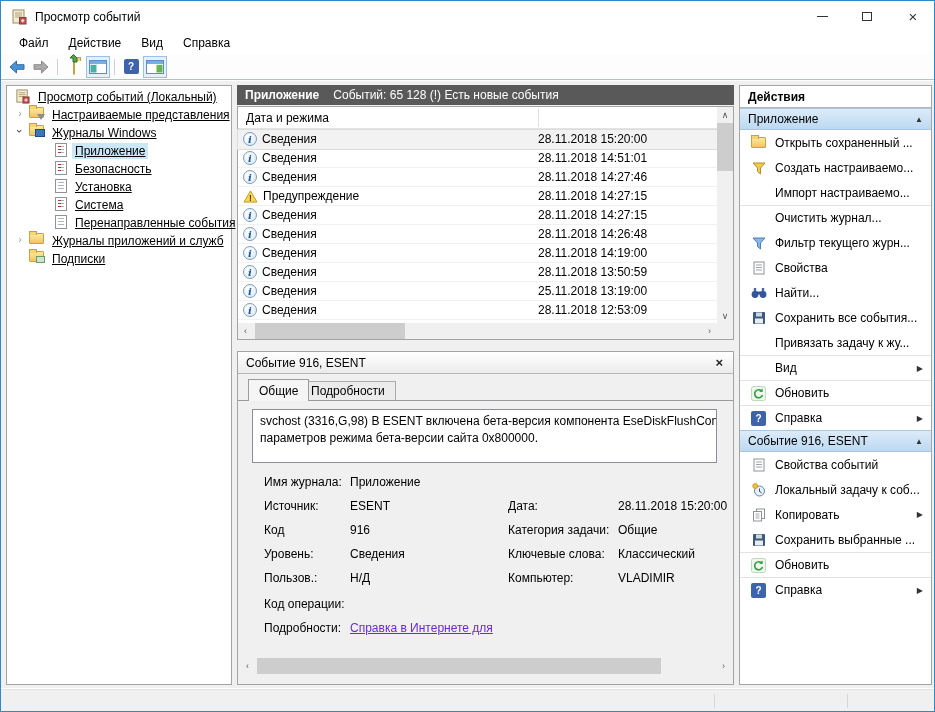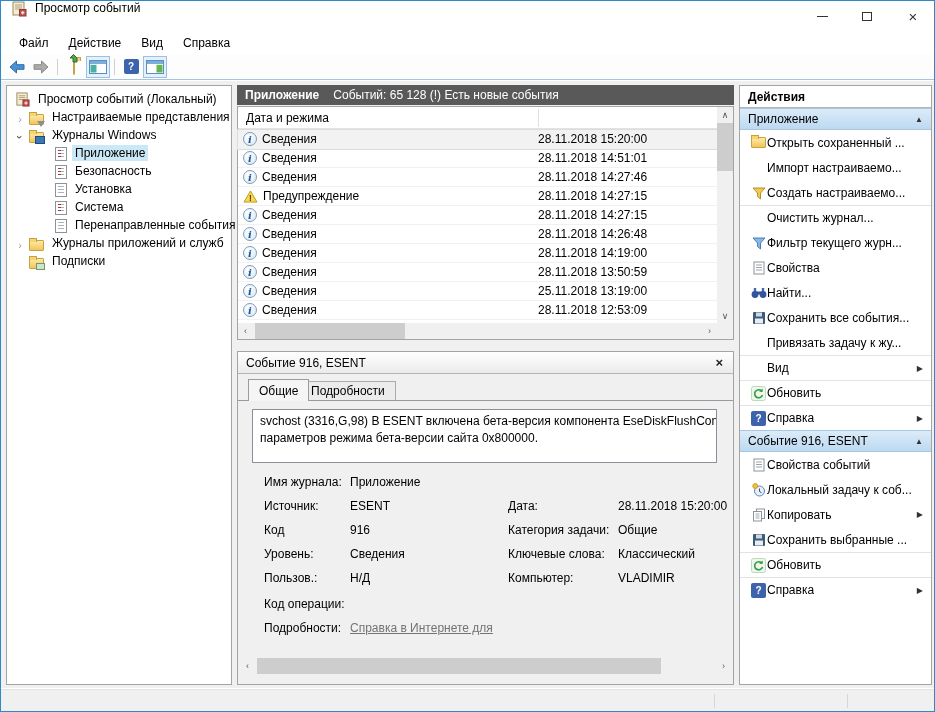--- a/index.html
+++ b/index.html
@@ -2,21 +2,21 @@
 <html><head>
 <meta charset="utf-8">
 <style>
   * { box-sizing: border-box; margin: 0; padding: 0; }
   html,body { width:935px; height:712px; }
   body { font-family:"Liberation Sans", sans-serif; font-size:12px; color:#000; background:#fff; position:relative; overflow:hidden; }
   .abs { position:absolute; }
   .window { position:absolute; inset:0; border:1px solid #2d89c8; background:#fff; }
 
   
-  .titlebar { position:absolute; top:0; left:0; right:0; height:31px; background:#fff; display:flex; align-items:flex-start; }
+  .titlebar { position:absolute; top:0; left:0; right:0; height:31px; background:#fff; display:flex; align-items:center; }
   .titlebar .app-title { margin-left:8px; }
   .win-btn { position:absolute; top:5px; width:32px; height:21px; display:flex; align-items:center; justify-content:center; color:#222; }
   .glyph-min { width:11px; height:1px; background:#333; }
   .glyph-max { width:10px; height:9px; border:1px solid #333; }
   .glyph-close { font-size:15px; line-height:1; color:#333; }
 
   
   .menubar { position:absolute; top:31px; left:0; right:0; height:22px; background:#fff; display:flex; align-items:center; padding-left:8px; }
   .menu-item { padding:3px 10px; }
 
@@ -24,21 +24,21 @@
   .toolbar { position:absolute; top:53px; left:0; right:0; height:26px; background:#fdfdfd; border-bottom:1px solid #a9c4de; display:flex; align-items:center; padding-left:4px; }
   .tb-btn { width:24px; height:22px; display:flex; align-items:center; justify-content:center; }
   .tb-btn.pressed { background:#e4f0fb; border:1px solid #98c1e4; }
   .tb-sep { width:1px; height:16px; background:#d0d0d0; margin:0 4px; }
 
   
   .workarea { position:absolute; top:80px; left:0; right:0; bottom:23px; background:#f0f0f0; }
   .panel { position:absolute; background:#fff; border:1px solid #a4a4a4; }
 
   
-  .tree-row { display:flex; align-items:flex-end; height:18px; position:relative; white-space:nowrap; }
+  .tree-row { display:flex; align-items:flex-start; height:18px; position:relative; white-space:nowrap;text-decoration:underline; }
   .tree-label { padding:1px 3px; margin-left:5px; }
   .tree-label.sel { background:#cbe8f6; }
   .expander { position:absolute; font-size:11px; color:#8a8a8a; width:10px; text-align:center; }
   .expander.open { color:#3a3a3a; transform:rotate(90deg); }
   .expander.closed { color:#a0a0a0; }
 
   
   .i-folder { position:relative; width:15px; height:11px; background:linear-gradient(#fde9a7,#f2c65a); border:1px solid #c8a145; border-radius:1px; flex:none; }
   .i-folder::before { content:""; position:absolute; top:-3px; left:-1px; width:6px; height:3px; background:#f6d571; border:1px solid #c8a145; border-bottom:none; }
   .i-folder.screen::after { content:""; position:absolute; right:-2px; bottom:-2px; width:8px; height:6px; background:#3a77b5; border:1px solid #1d4c80; }
@@ -66,29 +66,29 @@
   .sc-thumb { background:#cdcdcd; }
 
   
   .detail-hdr { position:absolute; top:0; left:0; right:0; height:22px; background:linear-gradient(#ffffff,#ebebeb); border-bottom:1px solid #b5b5b5; display:flex; align-items:center; padding:0 8px; }
   .tab { position:absolute; height:22px; padding:0 10px; display:flex; align-items:center; }
   .tab.active { background:#f5f5f5; border:1px solid #9b9b9b; border-bottom:none; z-index:2; }
   .tab.inactive { background:#ececec; border:1px solid #ababab; height:20px; margin-top:2px; }
   .detail-content { position:absolute; left:0; right:0; bottom:0; border-top:1px solid #9b9b9b; background:#f0f0f0; }
   .desc-box { position:absolute; background:#fff; border:1px solid #8a8f99; padding:3px 7px; line-height:17px; overflow:hidden; white-space:nowrap; }
   .fld { position:absolute; white-space:nowrap; }
-  .link { color:#737373; text-decoration:underline; }
+  .link { color:#6d28d9; text-decoration:underline; }
 
   
   .act-title { height:22px; display:flex; align-items:center; padding-left:8px; font-weight:bold; border-bottom:1px solid #b5b5b5; }
   .act-sec-hdr { height:22px; display:flex; align-items:center; padding:0 8px; background:linear-gradient(#dcebf9,#bcd9f2); border-top:1px solid #a9c6e0; border-bottom:1px solid #a9c6e0; justify-content:space-between; }
   .act-item { height:25px; display:flex; align-items:center; padding-left:10px; position:relative; }
   .act-item.div { border-top:1px solid #e2e2e2; }
   .act-ico { width:17px; display:flex; justify-content:center; flex:none; }
-  .act-lbl { white-space:nowrap; overflow:hidden; }
+  .act-lbl { margin-left:8px; white-space:nowrap; overflow:hidden; }
   .submenu-arrow { position:absolute; right:8px; font-size:8px; color:#333; }
   .collapse-arrow { font-size:8px; color:#333; }
 
   
   .statusbar { position:absolute; left:0; right:0; bottom:0; height:22px; background:#f0f0f0; border-top:1px solid #e3e3e3; }
   .status-sep { position:absolute; top:4px; width:1px; height:14px; background:#d6d6d6; }
 
   svg { display:block; }
 </style>
 </head>
@@ -383,30 +383,30 @@
         <span class="collapse-arrow">▲</span>
       </div>
 
       <div class="act-item">
         <span class="act-ico">
             <span class="i-folder"></span>
           </span>
         <span class="act-lbl">Открыть сохраненный ...</span>
       </div>
       <div class="act-item">
+        <span class="act-ico">
+            <svg width="14" height="14" viewBox="0 0 14 14">
+              <path d="M1 2 h12 l-4.5 5 v6 l-3-2.5 v-3.5 z" fill="#f3c84f" stroke="#b3902f"></path>
+            </svg>
+          </span>
+        <span class="act-lbl">Создать настраиваемо...</span>
+      </div>
+      <div class="act-item">
         <span class="act-ico"></span>
         <span class="act-lbl">Импорт настраиваемо...</span>
-      </div>
-      <div class="act-item">
-        <span class="act-ico">
-            <svg width="14" height="14" viewBox="0 0 14 14">
-              <path d="M1 2 h12 l-4.5 5 v6 l-3-2.5 v-3.5 z" fill="#f3c84f" stroke="#b3902f"></path>
-            </svg>
-          </span>
-        <span class="act-lbl">Создать настраиваемо...</span>
       </div>
       <div class="act-item div">
         <span class="act-ico"></span>
         <span class="act-lbl">Очистить журнал...</span>
       </div>
       <div class="act-item">
         <span class="act-ico">
             <svg width="14" height="14" viewBox="0 0 14 14">
               <path d="M1 2 h12 l-4.5 5 v6 l-3-2.5 v-3.5 z" fill="#86b7e8" stroke="#4d7fae"></path>
             </svg>

